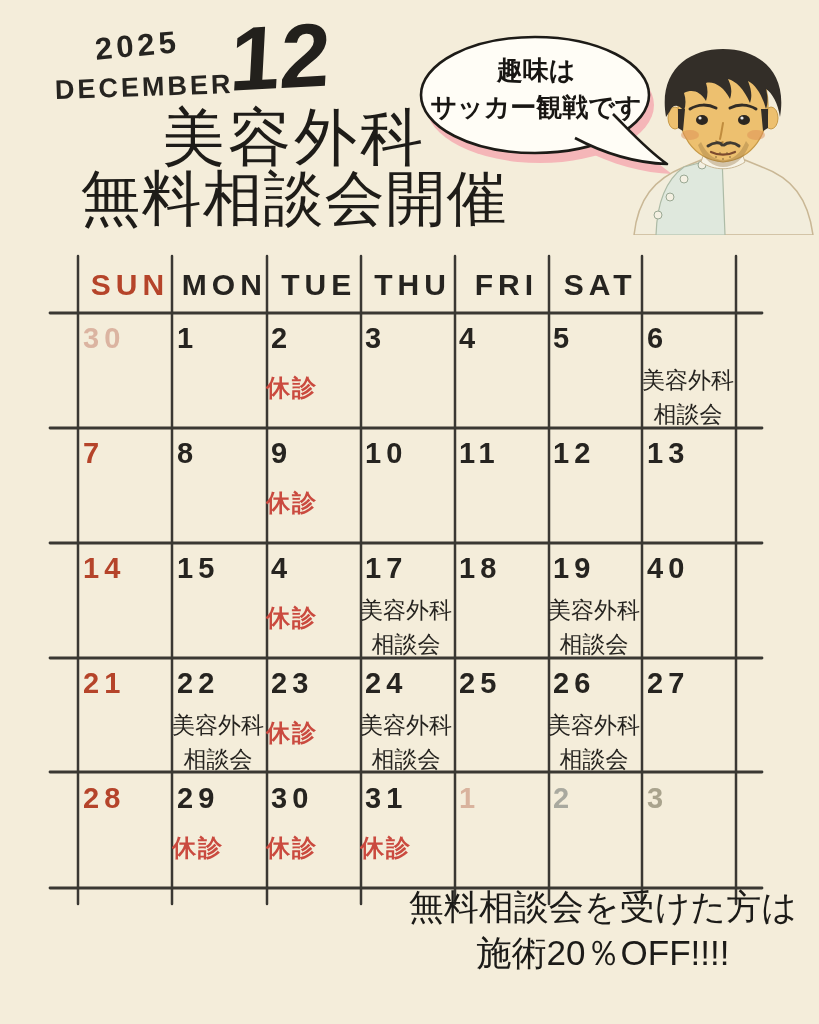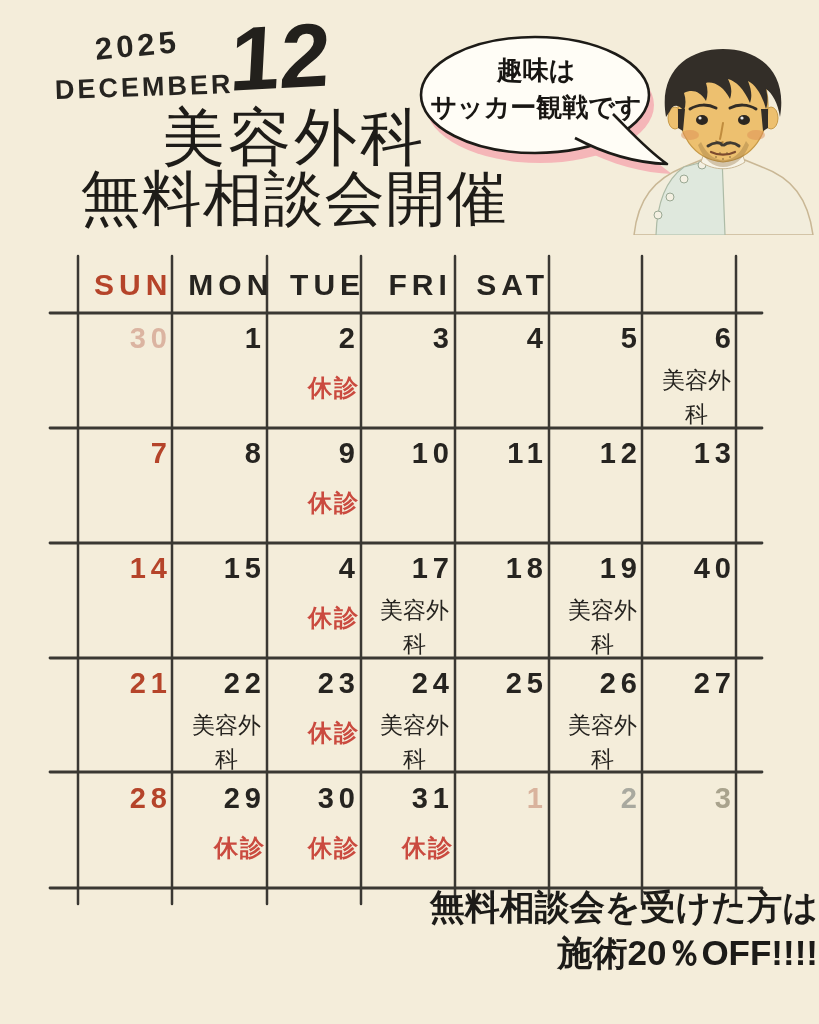--- a/index.html
+++ b/index.html
@@ -49,41 +49,41 @@
   
   .doctor-svg{position:absolute;left:628px;top:45px;width:191px;height:190px;}
 
   
   .grid-svg{position:absolute;left:0;top:0;width:819px;height:1024px;color:var(--grid-line);pointer-events:none;}
 
   
   .day-header-row{position:absolute;left:78px;top:257px;width:658px;height:56px;
         display:grid;grid-template-columns:repeat(7,1fr);}
   .day-header{display:flex;align-items:center;justify-content:center;font-size:30px;font-weight:600;
-        letter-spacing:5px;color:var(--text-black);padding-left:16px;}
+        letter-spacing:5px;color:var(--text-black);padding-left:10px;}
   .day-header-sunday{color:var(--sunday-red);}
 
   
   .calendar-grid{position:absolute;left:78px;top:313px;width:658px;height:575px;
         display:grid;grid-template-columns:repeat(7,1fr);grid-template-rows:repeat(5,1fr);}
-  .cell{display:flex;flex-direction:column;align-items:flex-end;padding-top:8px;overflow:hidden;padding-left:15px;}
+  .cell{display:flex;flex-direction:column;align-items:flex-start;padding-top:8px;overflow:hidden;}
   .day-num{font-size:29px;font-weight:600;letter-spacing:5px;padding-left:5px;line-height:1.2;}
   .ds-normal{color:var(--text-black);}
   .ds-sunday{color:var(--sunday-red);}
   .ds-prev{color:var(--faded-pink);}
   .ds-next-pink{color:var(--next-pink);}
   .ds-next-gray{color:var(--next-gray);}
   .ds-next-tan{color:var(--next-tan);}
   .note{text-align:center;}
   .note-closed{margin-top:16px;font-size:24px;font-weight:600;letter-spacing:2px;color:var(--closed-red);}
   .note-event{margin-top:7px;font-size:23px;font-weight:500;line-height:1.5;color:var(--text-black);}
 
   
-  .footer{position:absolute;left:388px;top:884px;width:430px;text-align:right;color:#1c1b18;
-        font-size:35px;font-weight:700;line-height:1.32;}
+  .footer{position:absolute;left:388px;top:884px;width:430px;text-align:center;color:#1c1b18;
+        font-size:35px;font-weight:400;line-height:1.32;}
 </style>
 </head>
 <body>
 
 <div class="canvas">
 
   <div class="year">2025</div>
   <div class="month-name">DECEMBER</div>
   <div class="month-number">12</div>
   <div class="title">
@@ -178,20 +178,21 @@
       <line x1="549" y1="256" x2="549" y2="904"></line>
       <line x1="642" y1="256" x2="642" y2="904"></line>
       <line x1="736" y1="256" x2="736" y2="904"></line>
     </g>
   </svg>
 
   <div class="day-header-row">
       <div class="day-header day-header-sunday">SUN</div>
       <div class="day-header">MON</div>
       <div class="day-header">TUE</div>
+      <div class="day-header">THU</div>
       <div class="day-header">FRI</div>
       <div class="day-header">SAT</div>
     </div>
 
   <div class="calendar-grid">
       <div class="cell">
         <div class="day-num ds-prev">30</div>
       </div>
       <div class="cell">
         <div class="day-num ds-normal">1</div>

